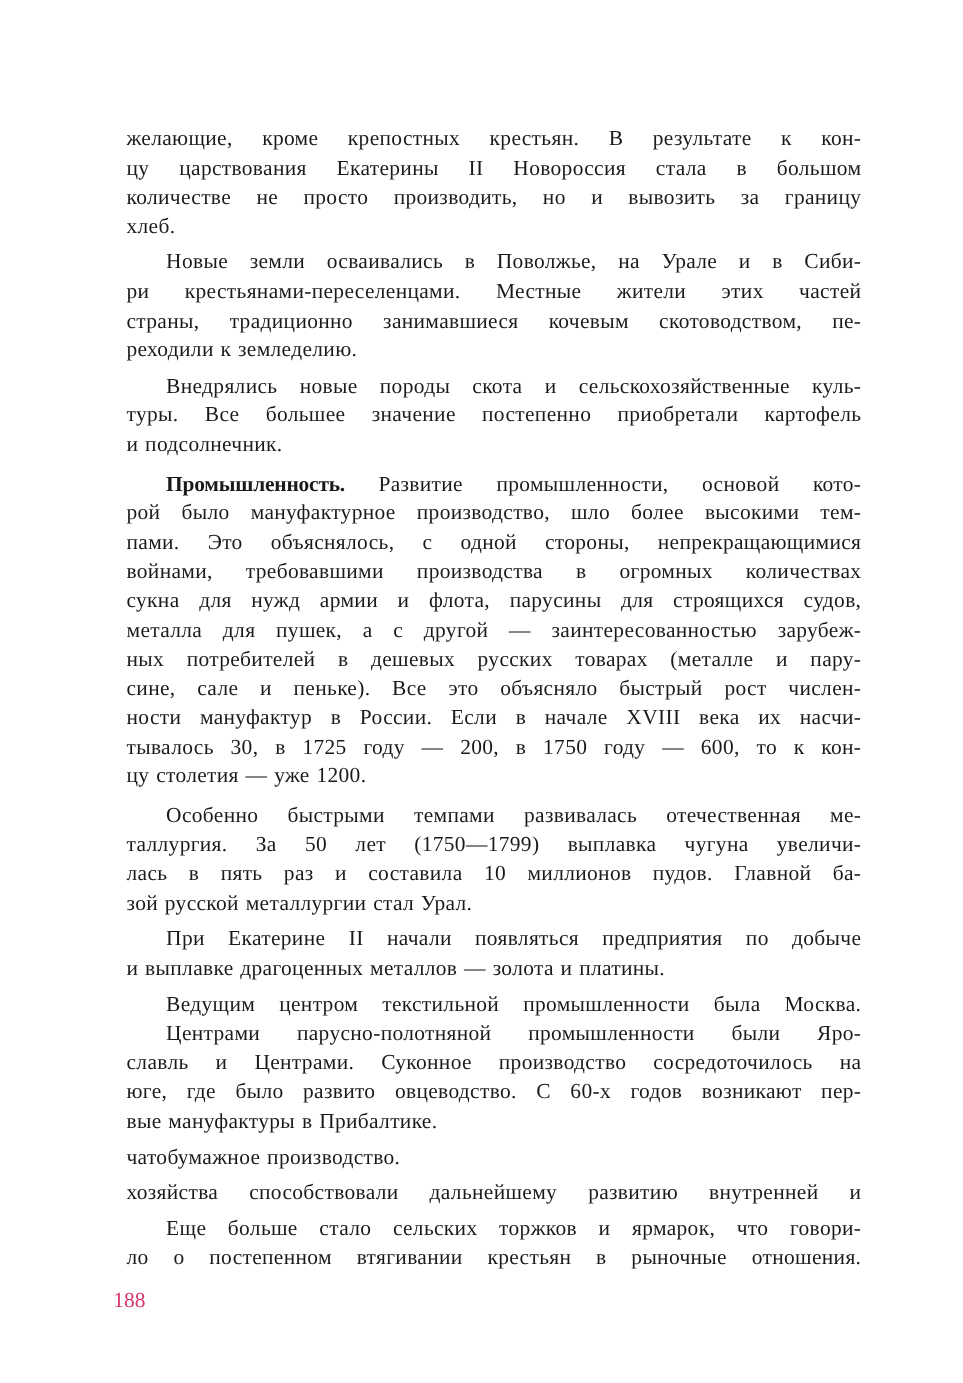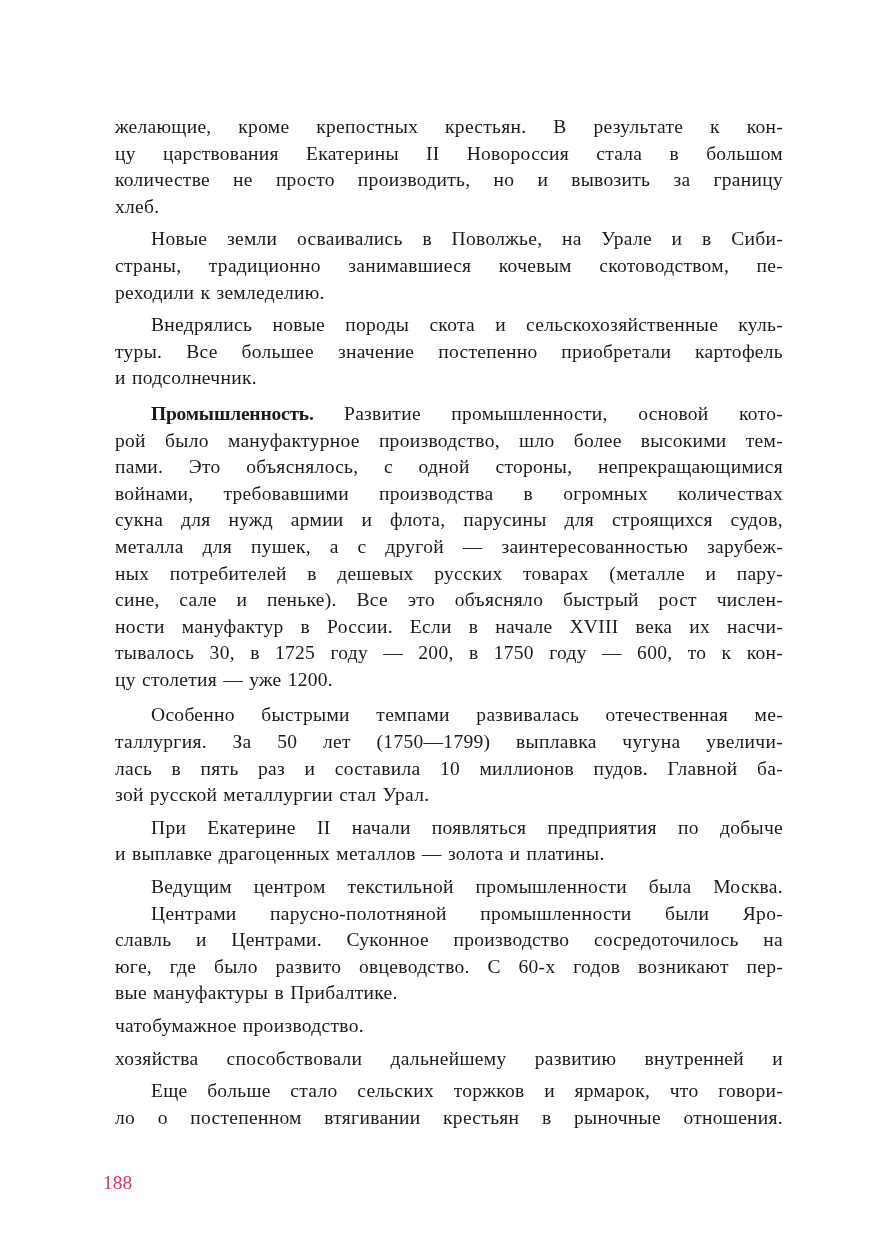--- a/index.html
+++ b/index.html
@@ -79,20 +79,21 @@
   <div>
     <div class="line">желающие, кроме крепостных крестьян. В результате к кон-</div>
     <div class="line">цу царствования Екатерины II Новороссия стала в большом</div>
     <div class="line">количестве не просто производить, но и вывозить за границу</div>
     <div class="line last">хлеб.</div>
   </div>
   <div class="para-gap"></div>
 
   <div>
     <div class="line indent">Новые земли осваивались в Поволжье, на Урале и в Сиби-</div>
+    <div class="line">ри крестьянами-переселенцами. Местные жители этих частей</div>
     <div class="line">страны, традиционно занимавшиеся кочевым скотоводством, пе-</div>
     <div class="line last">реходили к земледелию.</div>
   </div>
   <div class="para-gap"></div>
 
   <div>
     <div class="line indent">Внедрялись новые породы скота и сельскохозяйственные куль-</div>
     <div class="line">туры. Все большее значение постепенно приобретали картофель</div>
     <div class="line last">и подсолнечник.</div>
   </div>

